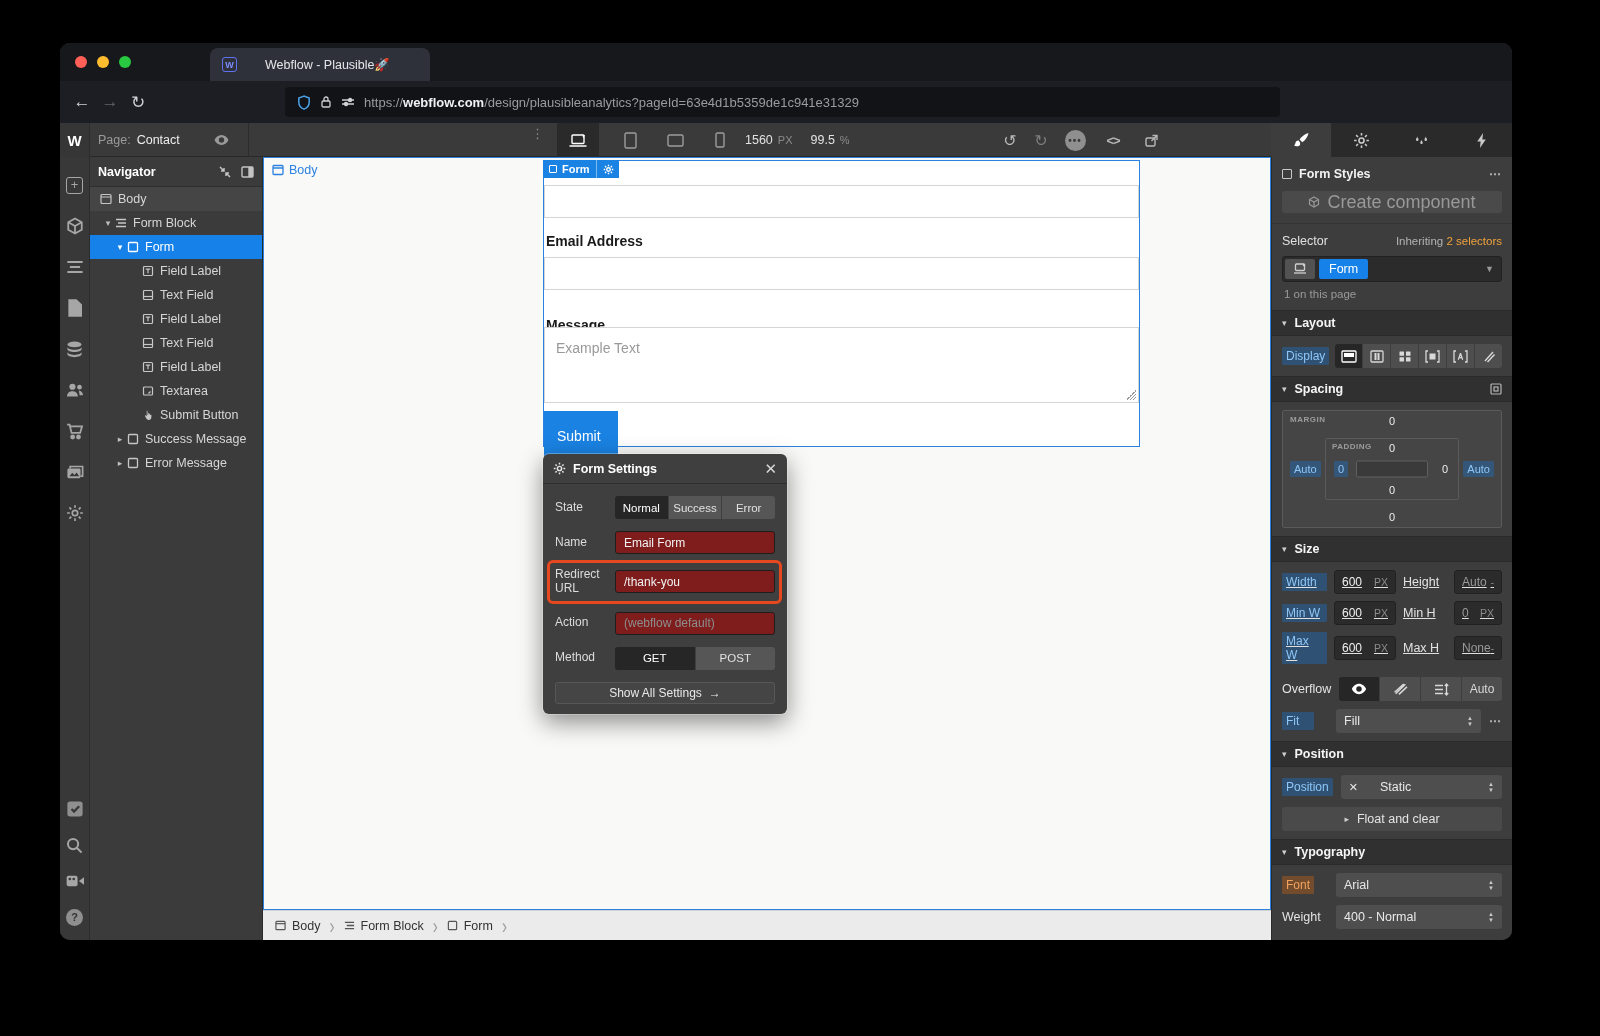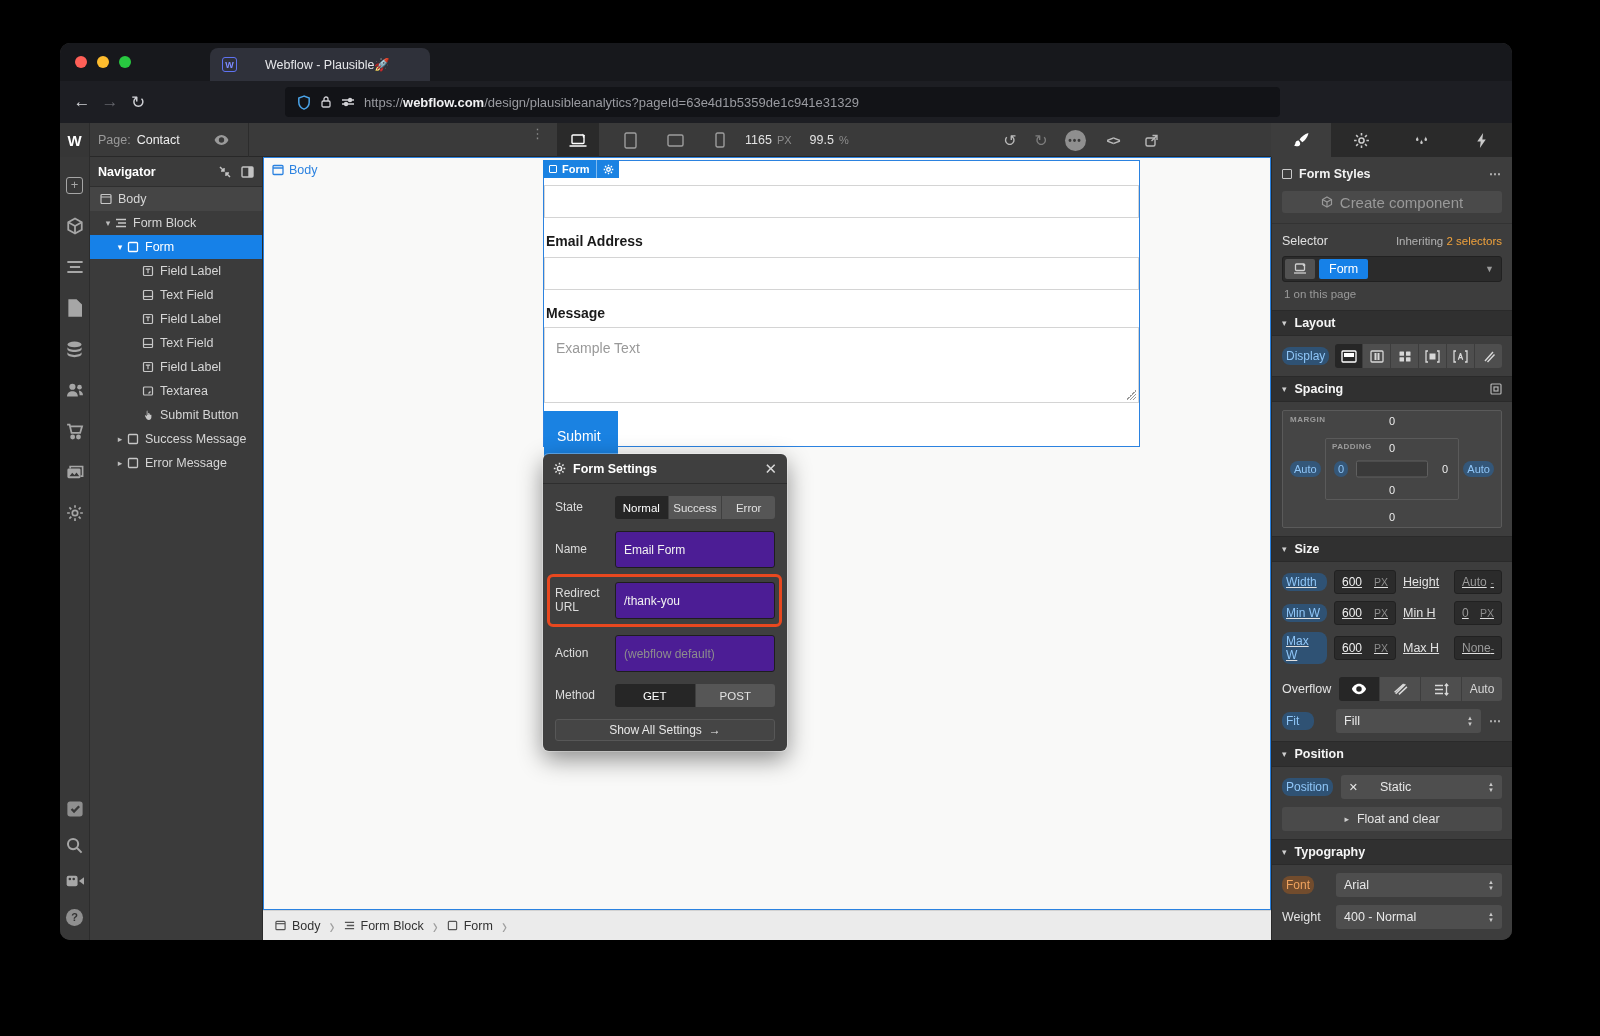--- a/index.html
+++ b/index.html
@@ -94,52 +94,52 @@
   .fsubmit {position:absolute;left:0;top:250px;width:74px;height:49px;background:#1a82e2;color:#fff;font-size:14px;display:flex;align-items:center;padding-left:13px;}
 
   
   .dialog {position:absolute;left:279px;top:296px;width:244px;background:#3f3f3f;border-radius:6px;box-shadow:0 0 0 1px rgba(255,255,255,.28),0 8px 24px rgba(0,0,0,.45);z-index:20;}
   .dlg-head {height:30px;display:flex;align-items:center;gap:7px;padding:0 10px;border-bottom:1px solid #2e2e2e;}
   .dlg-head .t {flex:1;color:#fff;font-weight:bold;font-size:12.5px;}
   .dlg-head .x {color:#d9d9d9;font-size:15px;}
   .dlg-body {padding:12px 12px 10px;}
   .drow {display:grid;grid-template-columns:54px 1fr;gap:6px;align-items:center;margin-bottom:12px;}
   .dlabel {color:#dcdcdc;font-size:12px;line-height:1.15;}
-  .dinput {height:37px;background:#4c1d95;border:1px solid #1e1e1e;border-radius:3px;color:#f2f2f2;font-size:12px;display:flex;align-items:center;padding:0 8px;}
+  .dinput {height:23px;background:#7f1d1d;border:1px solid #1e1e1e;border-radius:3px;color:#f2f2f2;font-size:12px;display:flex;align-items:center;padding:0 8px;}
   .dinput.ph {color:#8d8d8d;}
   .seg {display:flex;gap:1px;border-radius:3px;overflow:hidden;}
   .seg span {flex:1;height:23px;display:flex;align-items:center;justify-content:center;font-size:11.5px;color:#e2e2e2;background:#565656;}
   .seg span.on {background:#262626;color:#fff;}
   .hl-row {position:relative;margin-bottom:16px;margin-top:14px;}
   .hl-row::before {content:'';position:absolute;left:-8px;right:-7px;top:-8px;bottom:-8px;border:3px solid #e8481f;border-radius:6px;pointer-events:none;}
   .showall {height:22px;background:#454545;border:1px solid #575757;border-radius:3px;color:#e8e8e8;font-size:12px;display:flex;align-items:center;justify-content:center;gap:7px;}
 
   
   .stylepanel {position:absolute;right:0;top:0;width:241px;bottom:0;background:#3d3d3d;border-left:1px solid #2a2a2a;overflow:hidden;font-size:12.5px;color:#e0e0e0;}
   .sp-row {display:flex;align-items:center;padding:0 10px;}
   .styles-head {height:20px;margin-top:7px;gap:7px;}
   .styles-head .t {font-weight:bold;color:#f2f2f2;flex:1;}
   .sq-ic {width:10px;height:10px;border:1.3px solid #c9c9c9;border-radius:1px;}
   .dots3 {color:#bdbdbd;letter-spacing:1px;font-weight:bold;font-size:12px;}
-  .create-btn {height:22px;margin:7px 10px 0;background:#4a4a4a;border-radius:3px;display:flex;align-items:center;justify-content:center;gap:7px;color:#999;font-size:15px;}
+  .create-btn {height:22px;margin:7px 10px 0;background:#4a4a4a;border-radius:3px;display:flex;align-items:center;justify-content:center;gap:7px;color:#999;font-size:18px;}
   .sp-div {height:1px;background:#333;margin-top:10px;}
   .sel-row {height:18px;margin-top:8px;justify-content:space-between;}
   .sel-row .inh {font-size:11.5px;color:#b2b2b2;}
   .sel-row .inh b {color:#f0a23c;font-weight:normal;}
   .selector-field {height:26px;margin:6px 10px 0;background:#2b2b2b;border:1px solid #212121;border-radius:3px;display:flex;align-items:center;padding:2px;gap:4px;}
   .bp-btn {width:30px;height:20px;background:#525252;border-radius:2px;display:flex;align-items:center;justify-content:center;color:#cfcfcf;}
   .form-chip {height:20px;background:#1681e8;color:#fff;border-radius:2px;padding:0 10px;display:flex;align-items:center;font-size:12.5px;}
   .selector-field .sp {flex:1;}
   .chev {color:#9a9a9a;font-size:9px;padding-right:5px;}
   .onpage {margin:6px 0 0 12px;color:#9a9a9a;font-size:11.5px;height:14px;}
   .section {height:26px;margin-top:8px;background:#303030;border-top:1px solid #2a2a2a;border-bottom:1px solid #2a2a2a;display:flex;align-items:center;gap:8px;padding:0 10px;}
   .section .tri {font-size:9px;color:#cfcfcf;}
   .section .t {font-weight:bold;color:#f5f5f5;flex:1;}
   .section .sic {color:#b5b5b5;}
-  .chip {border-radius:8px;padding:2px 4px;font-size:12px;}
+  .chip {border-radius:1px;padding:2px 4px;font-size:12px;}
   .chip.blue {background:rgba(32,108,185,.45);color:#8fc6f8;}
   .chip.orange {background:rgba(196,100,22,.4);color:#f0a35e;}
   .plabel {color:#e3e3e3;font-size:12.5px;}
   .disp-row {margin-top:8px;justify-content:space-between;}
   .icon-seg {display:flex;gap:1px;border-radius:3px;overflow:hidden;}
   .icon-seg .ib {width:27px;height:24px;background:#4e4e4e;display:flex;align-items:center;justify-content:center;color:#d8d8d8;}
   .icon-seg .ib.on {background:#262626;color:#fff;}
   .spacing-box {position:relative;height:118px;margin:8px 10px 0;border:1px solid #5a5a5a;border-radius:2px;background:#454545;}
   .sb-lab {position:absolute;font-size:8px;font-weight:bold;letter-spacing:.5px;color:#9c9c9c;}
   .sb-val {position:absolute;font-size:11px;color:#ececec;}
@@ -235,21 +235,21 @@
       <svg width="17" height="13" viewBox="0 0 17 13" fill="none" stroke="currentColor" stroke-width="1.4">
           <rect x="1" y="1" width="15" height="11" rx="1.5"></rect>
         </svg>
     </div>
     <div class="bp" style="left:639px">
       <svg width="10" height="16" viewBox="0 0 10 16" fill="none" stroke="currentColor" stroke-width="1.4">
           <rect x="1" y="1" width="8" height="14" rx="1.5"></rect>
         </svg>
     </div>
     <div class="canvas-metrics">
-      <span class="v">1165</span>
+      <span class="v">1560</span>
       <span class="u">PX</span>
       <span style="width:8px"></span>
       <span class="v">99.5</span>
       <span class="u">%</span>
     </div>
     <span class="tb-ico" style="left:935px">↺</span>
     <span class="tb-ico dim" style="left:966px">↻</span>
     <span class="tb-ico" style="left:1000px">
         <span class="ellipse-btn">•••</span>
       </span>
@@ -526,21 +526,21 @@
             <span>Form</span>
             <span class="bdiv"></span>
             <svg width="11" height="11" viewBox="0 0 16 16" fill="none" stroke="#fff" stroke-width="2">
                 <circle cx="8" cy="8" r="2.6"></circle>
                 <path d="M8 1v2.2M8 12.8V15M1 8h2.2M12.8 8H15M3 3l1.6 1.6M11.4 11.4L13 13M13 3l-1.6 1.6M4.6 11.4L3 13"></path>
               </svg>
           </div>
           <div class="finput" style="top:24px"></div>
           <div class="flabel" style="top:72px">Email Address</div>
           <div class="finput" style="top:96px"></div>
-          <div class="flabel" style="top:144px">Message</div>
+          <div class="flabel" style="top:156px">Message</div>
           <div class="ftextarea">
             <span class="ph">Example Text</span>
             <span class="resize-h"></span>
           </div>
           <div class="fsubmit">Submit</div>
         </div>
 
         <div class="dialog">
           <div class="dlg-head">
             <svg width="13" height="13" viewBox="0 0 16 16" fill="none" stroke="#e8e8e8" stroke-width="1.8">

